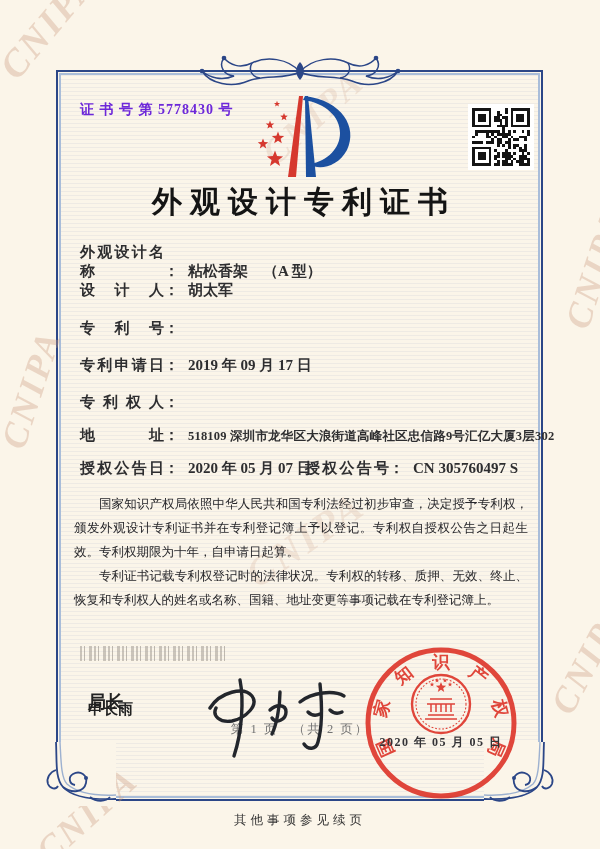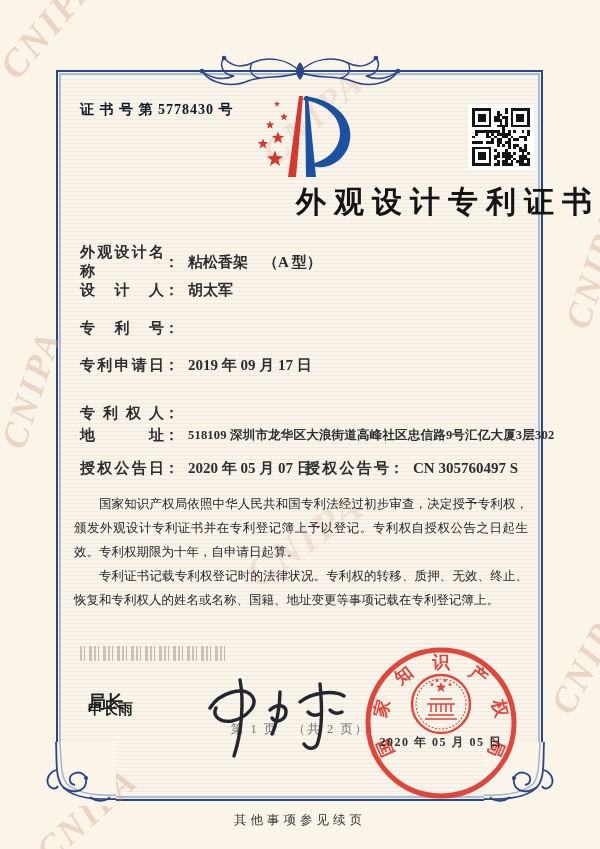--- a/index.html
+++ b/index.html
@@ -21,32 +21,32 @@
   .frame{position:absolute;left:56px;top:70px;width:487px;height:731px;
          border:2px solid #2b4687;z-index:1}
   .frame-inner{position:absolute;inset:1px;border:2px solid #a9bdd9;
          background:repeating-linear-gradient(180deg,rgba(125,140,185,.10) 0 1px,transparent 1px 4px)}
   .orn{position:absolute;z-index:2}
   .orn-top{left:190px;top:50px}
   .orn-bl{left:40px;top:742px}
   .orn-br{left:484px;top:742px}
   
   .cert-no{position:absolute;left:80px;top:101px;font-size:14px;font-weight:600;
-           color:#0f172a;z-index:3;letter-spacing:1px}
+           color:#6d28d9;z-index:3;letter-spacing:1px}
   .logo{position:absolute;left:250px;top:93px;z-index:3}
   .qr{position:absolute;left:468px;top:104px;width:66px;height:66px;background:#fff;
       padding:4px;z-index:3}
-  .title{position:absolute;left:0;right:0;top:182px;text-align:right;font-size:30px;
+  .title{position:absolute;left:0;right:0;top:182px;text-align:center;font-size:30px;
          font-weight:700;letter-spacing:8px;text-indent:8px;color:#141414;z-index:3}
   
-  .field-row{position:absolute;left:80px;width:452px;display:flex;align-items:center;
+  .field-row{position:absolute;left:80px;width:452px;display:flex;align-items:flex-end;
              font-size:15px;font-weight:600;color:#2e2e30;z-index:3}
   .field-row .label{display:inline-block;width:84px;text-align:justify;text-align-last:justify;flex:none}
   .field-row .colon{margin-right:9px}
-  .r1{top:243px}.r2{top:281px}.r3{top:319px}.r4{top:356px}.r5{top:404px}.r6{top:426px}.r7{top:459px}
+  .r1{top:243px}.r2{top:281px}.r3{top:319px}.r4{top:356px}.r5{top:393px}.r6{top:426px}.r7{top:459px}
   .row-addr .value{font-size:12.5px;letter-spacing:.2px;white-space:nowrap}
   .g1{display:flex;align-items:baseline}
   .g2{position:absolute;left:225px;top:0;display:flex;align-items:baseline}
   
   .body-text{position:absolute;left:74px;top:492px;width:454px;font-size:12.5px;
              line-height:24px;color:#26262a;text-align:justify;z-index:3}
   .body-text p{text-indent:2em}
   
   .barcode{position:absolute;left:80px;top:646px;width:148px;height:15px;opacity:.55;z-index:3;
     background:repeating-linear-gradient(90deg,#a39c93 0 2px,transparent 2px 4px,#8f8880 4px 5px,

